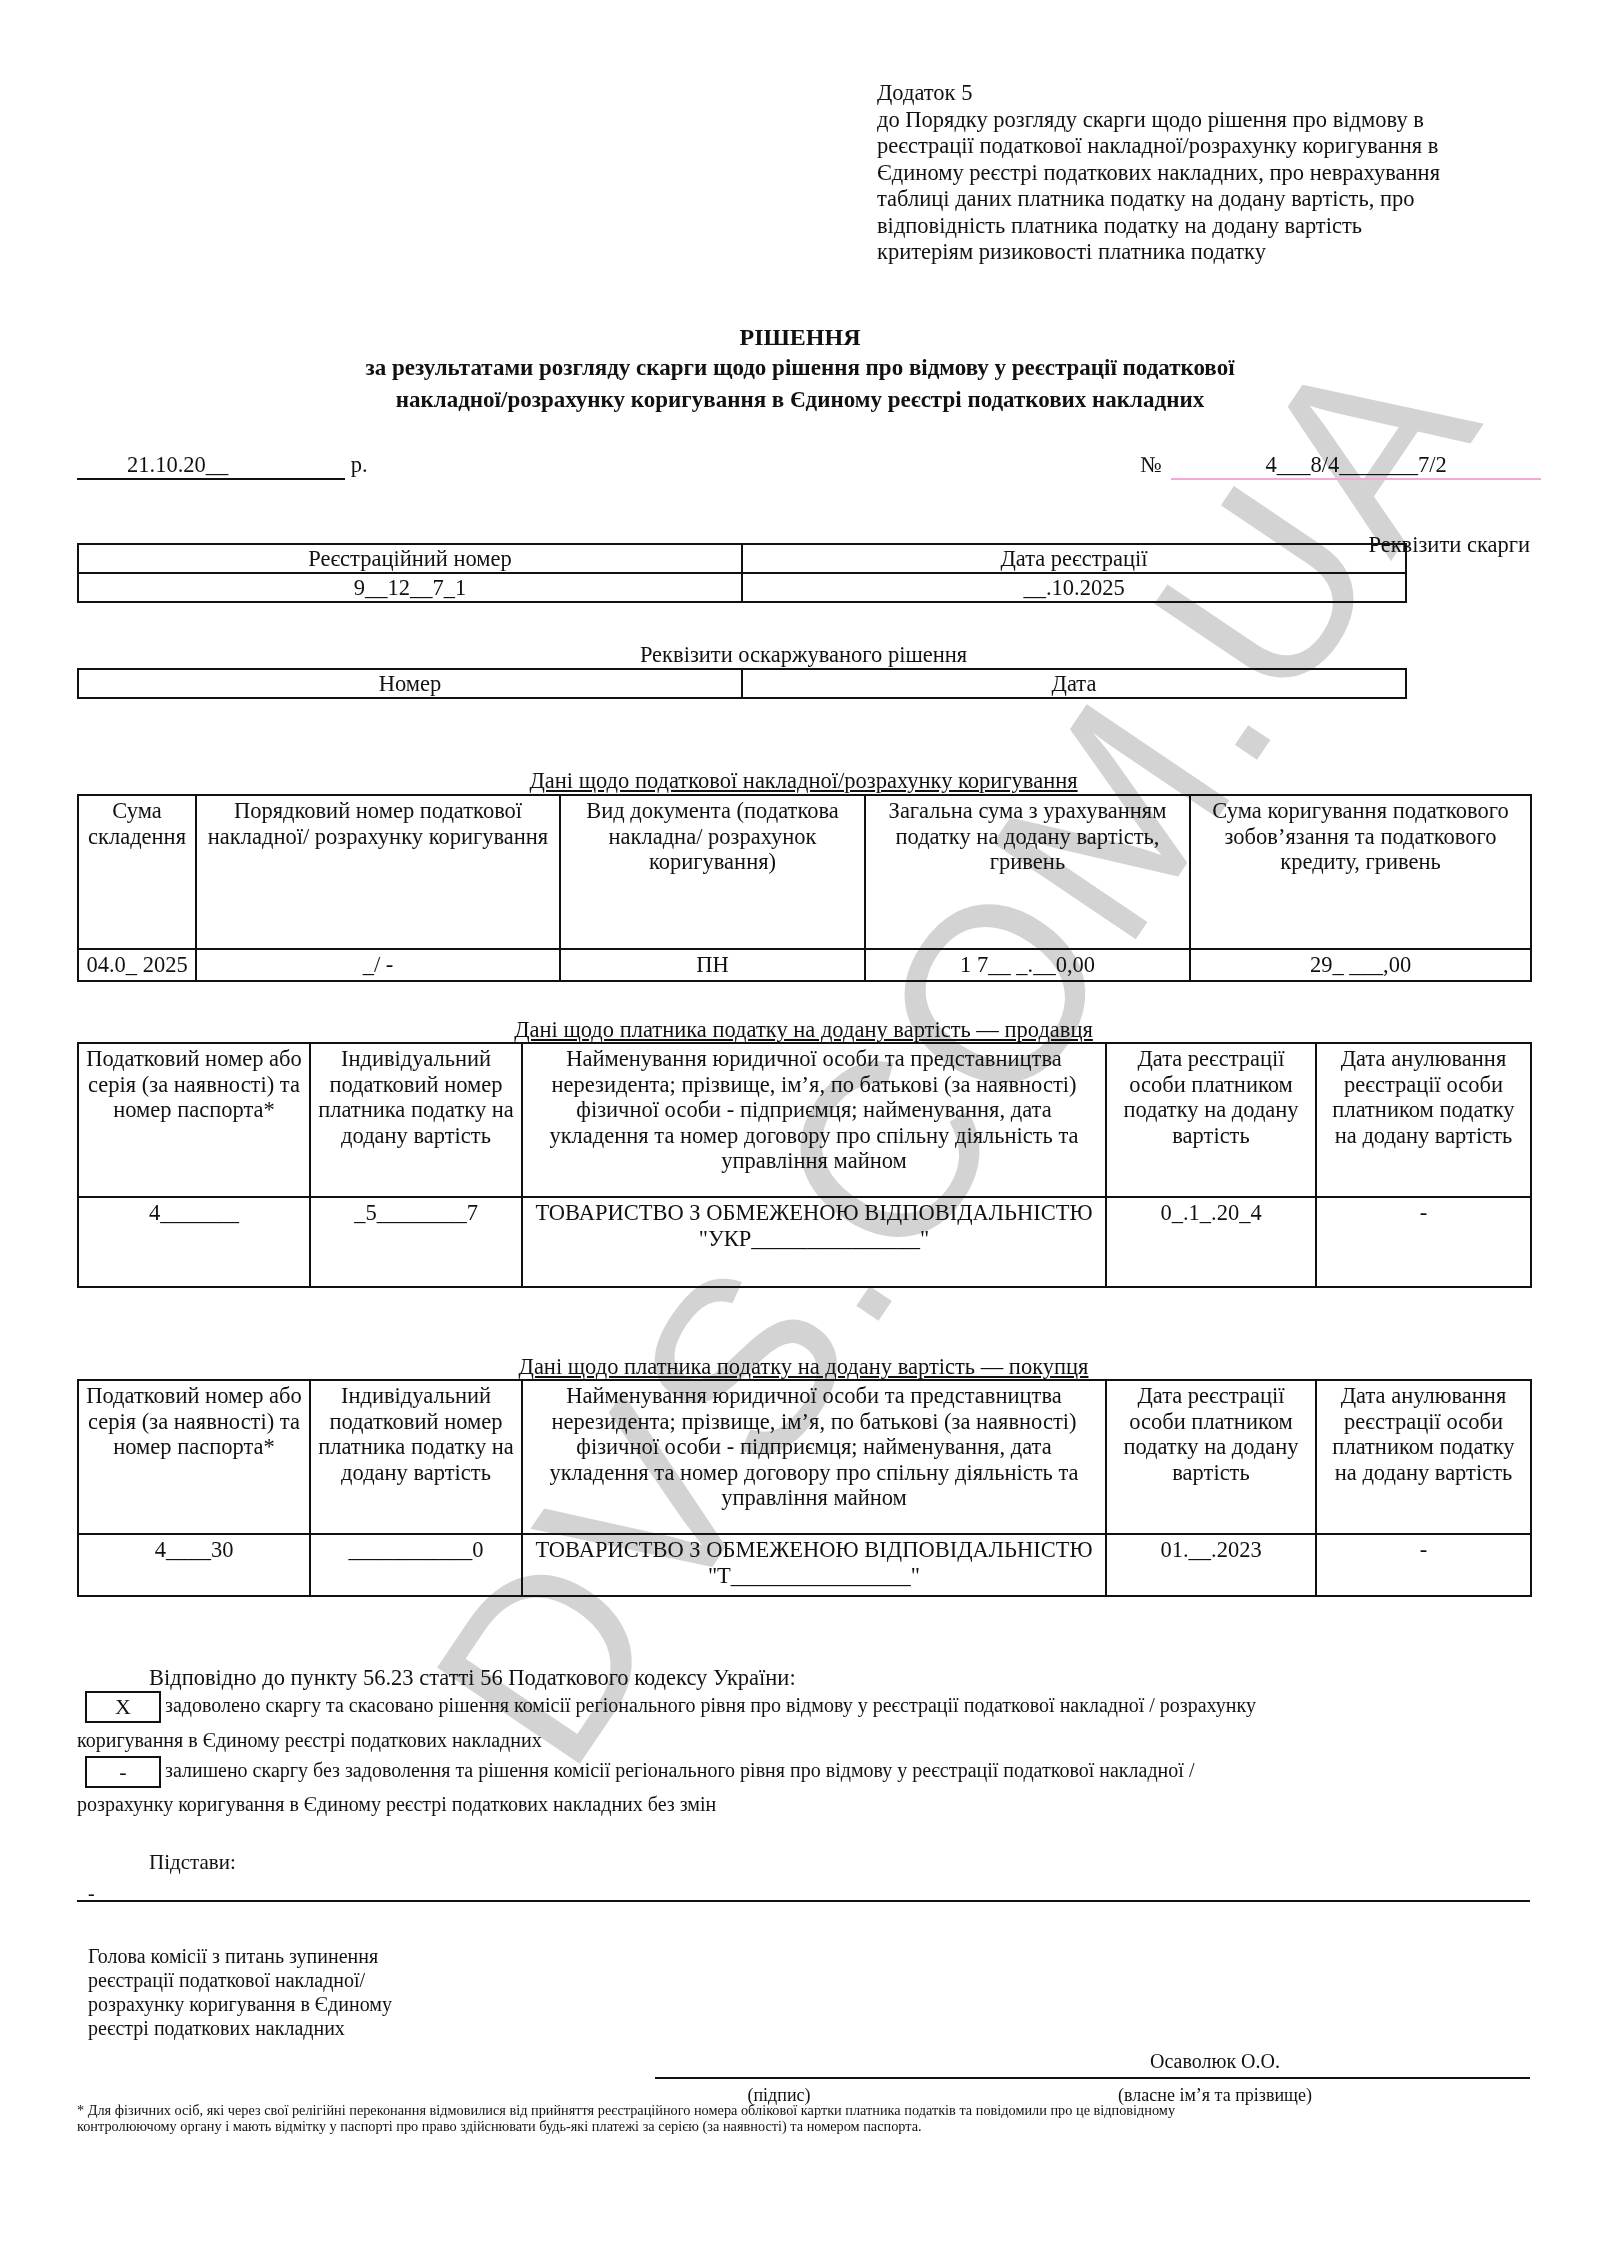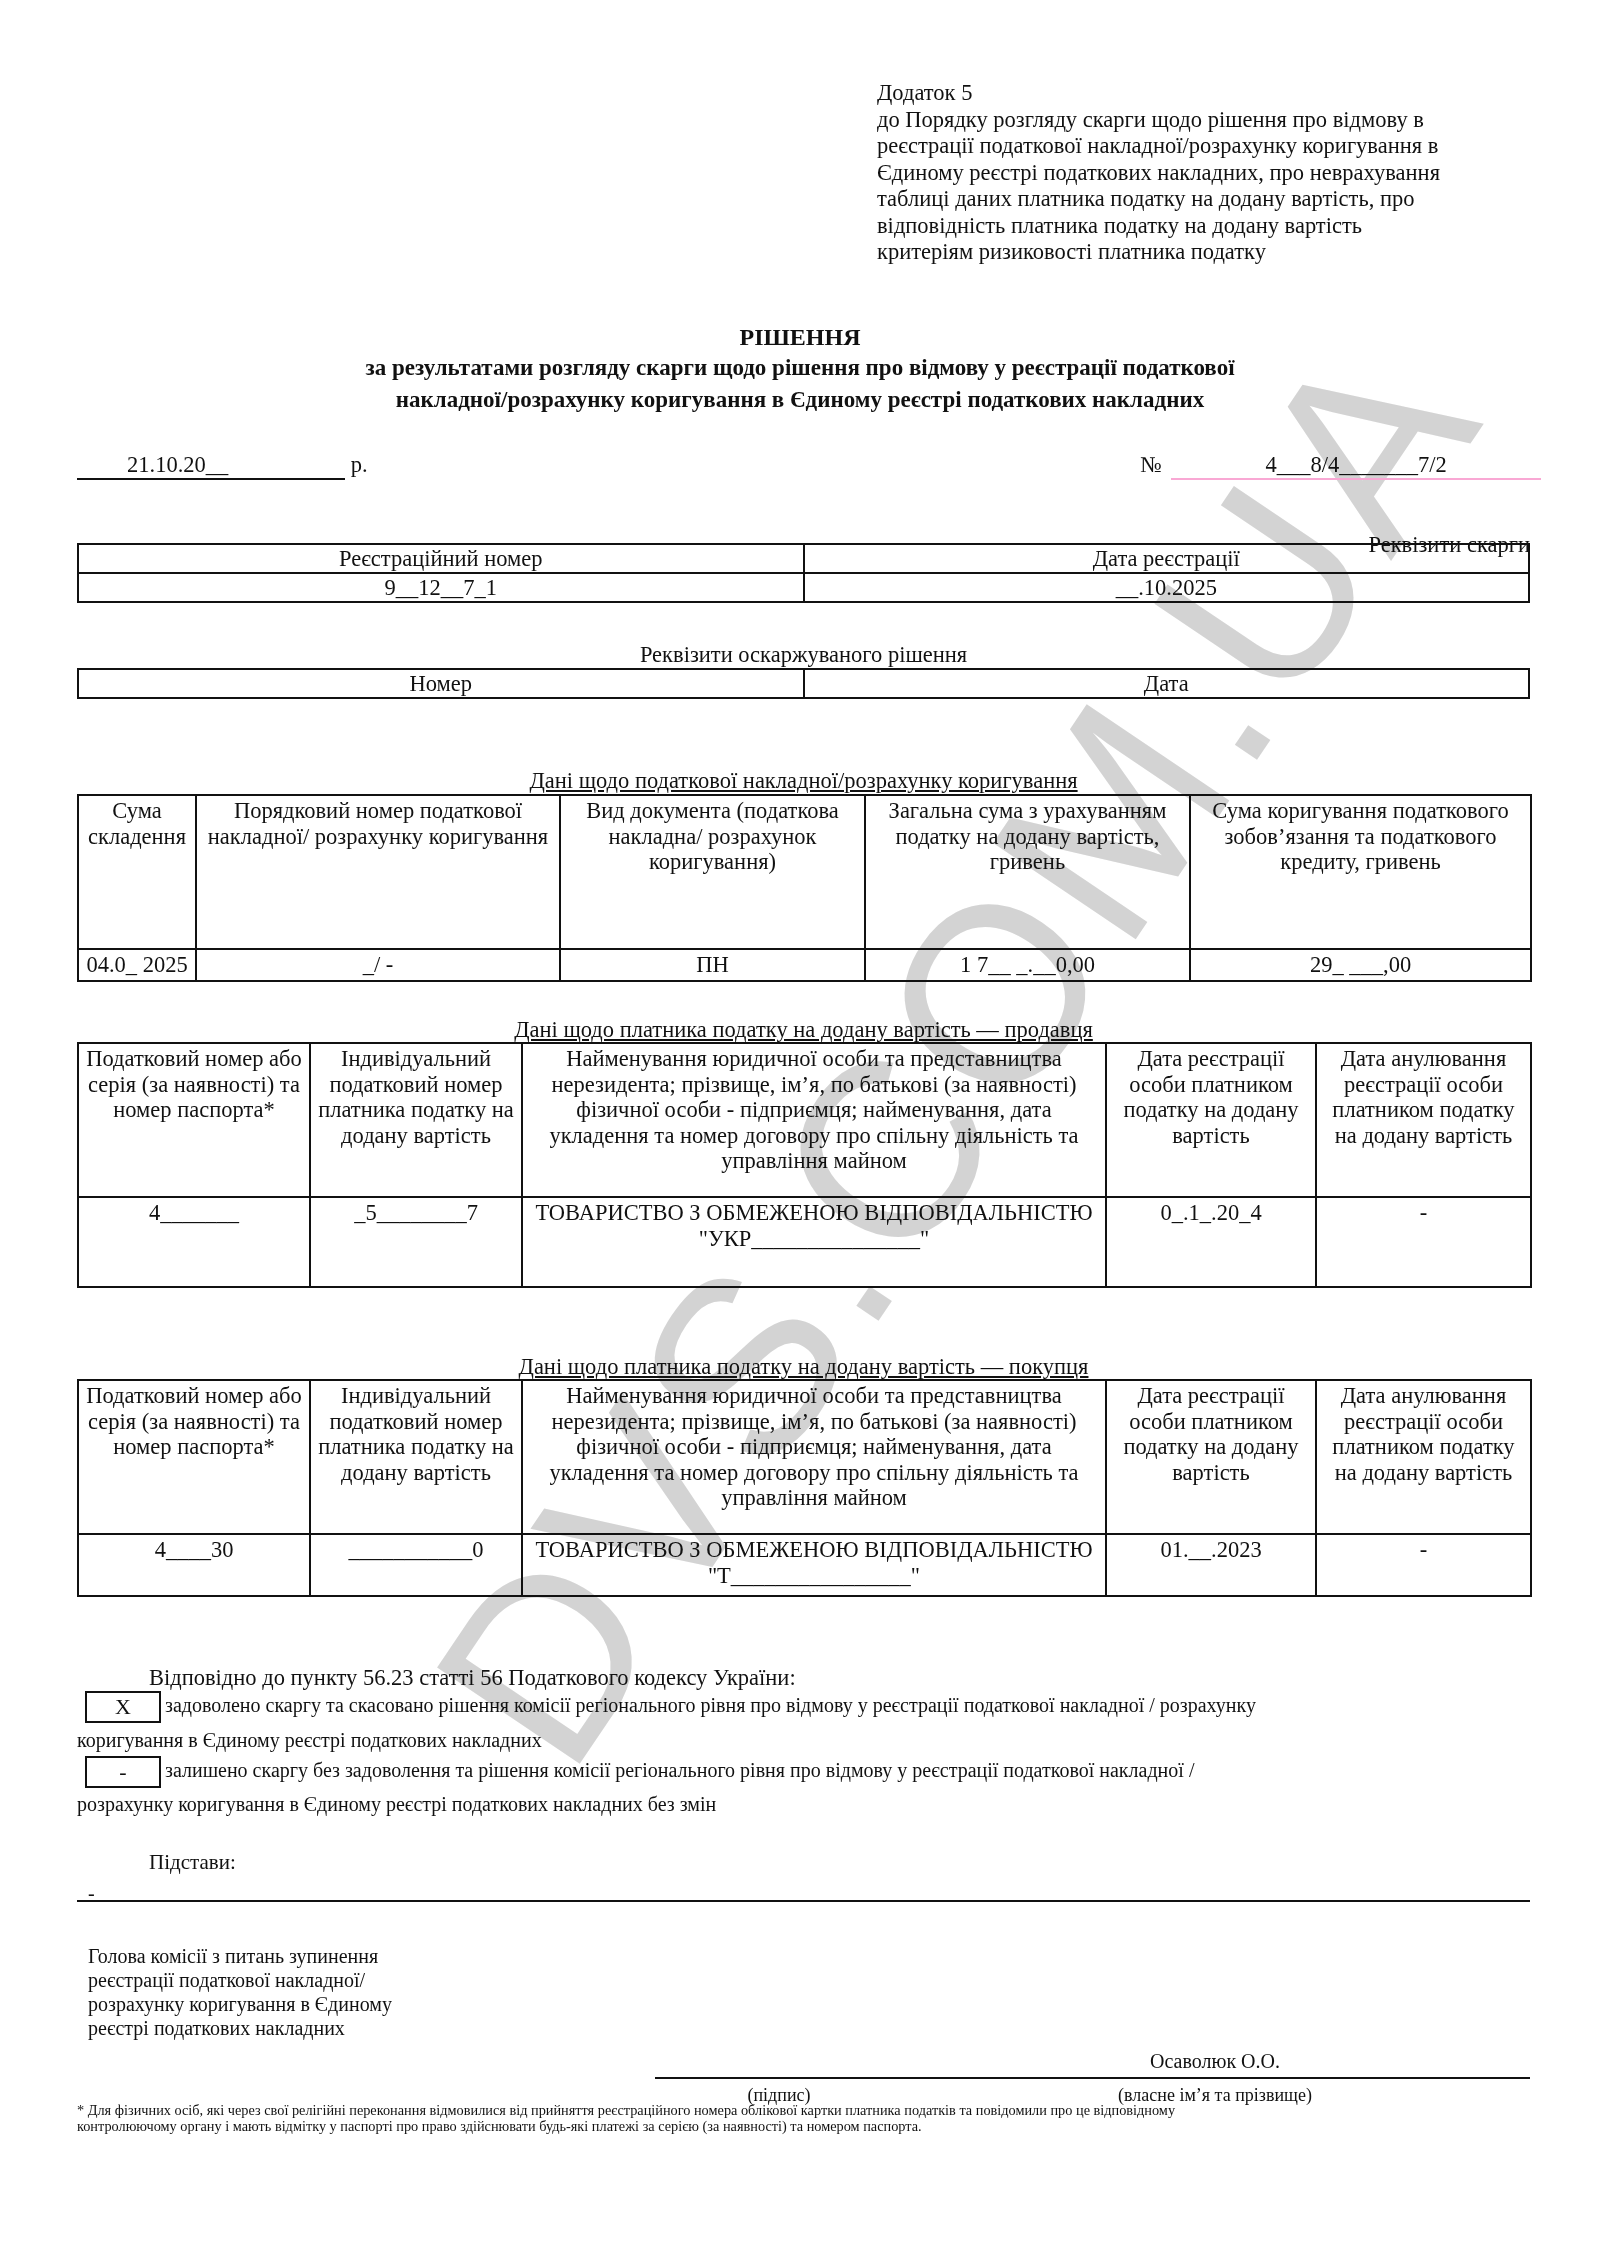--- a/index.html
+++ b/index.html
@@ -26,21 +26,21 @@
     .date-line .uline { display: inline-block; width: 268px; border-bottom: 2px solid #111; text-align: center; padding-left: 50px; box-sizing: border-box; text-align: left; }
     .num-line { position: absolute; left: 1140px; top: 452px; font-size: 22.5px; }
     .num-line .uline { display: inline-block; width: 370px; border-bottom: 2px solid #f9a8d4; text-align: center; margin-left: 4px; }
 
     
     .caption { position: absolute; left: 77px; width: 1453px; text-align: center; font-size: 22.5px; line-height: 24px; }
     .caption.ul span { text-decoration: underline; }
 
     
     table.grid {
-      position: absolute; left: 77px; width: 1453px;
+      position: absolute; left: 77px; width: 1330px;
       border-collapse: collapse; table-layout: fixed;
       font-size: 22.5px; line-height: 25.5px;
     }
     table.grid td, table.grid th {
       border: 2px solid #111; text-align: center; vertical-align: top;
       font-weight: normal; padding: 2px 3px 0 3px; overflow: hidden;
     }
     table.simple td, table.simple th { height: 27px; padding-top: 0; vertical-align: middle; }
     .hdr-tall th { height: 150px; }
     .row-short td { height: 28px; vertical-align: middle; padding-top: 0; }

